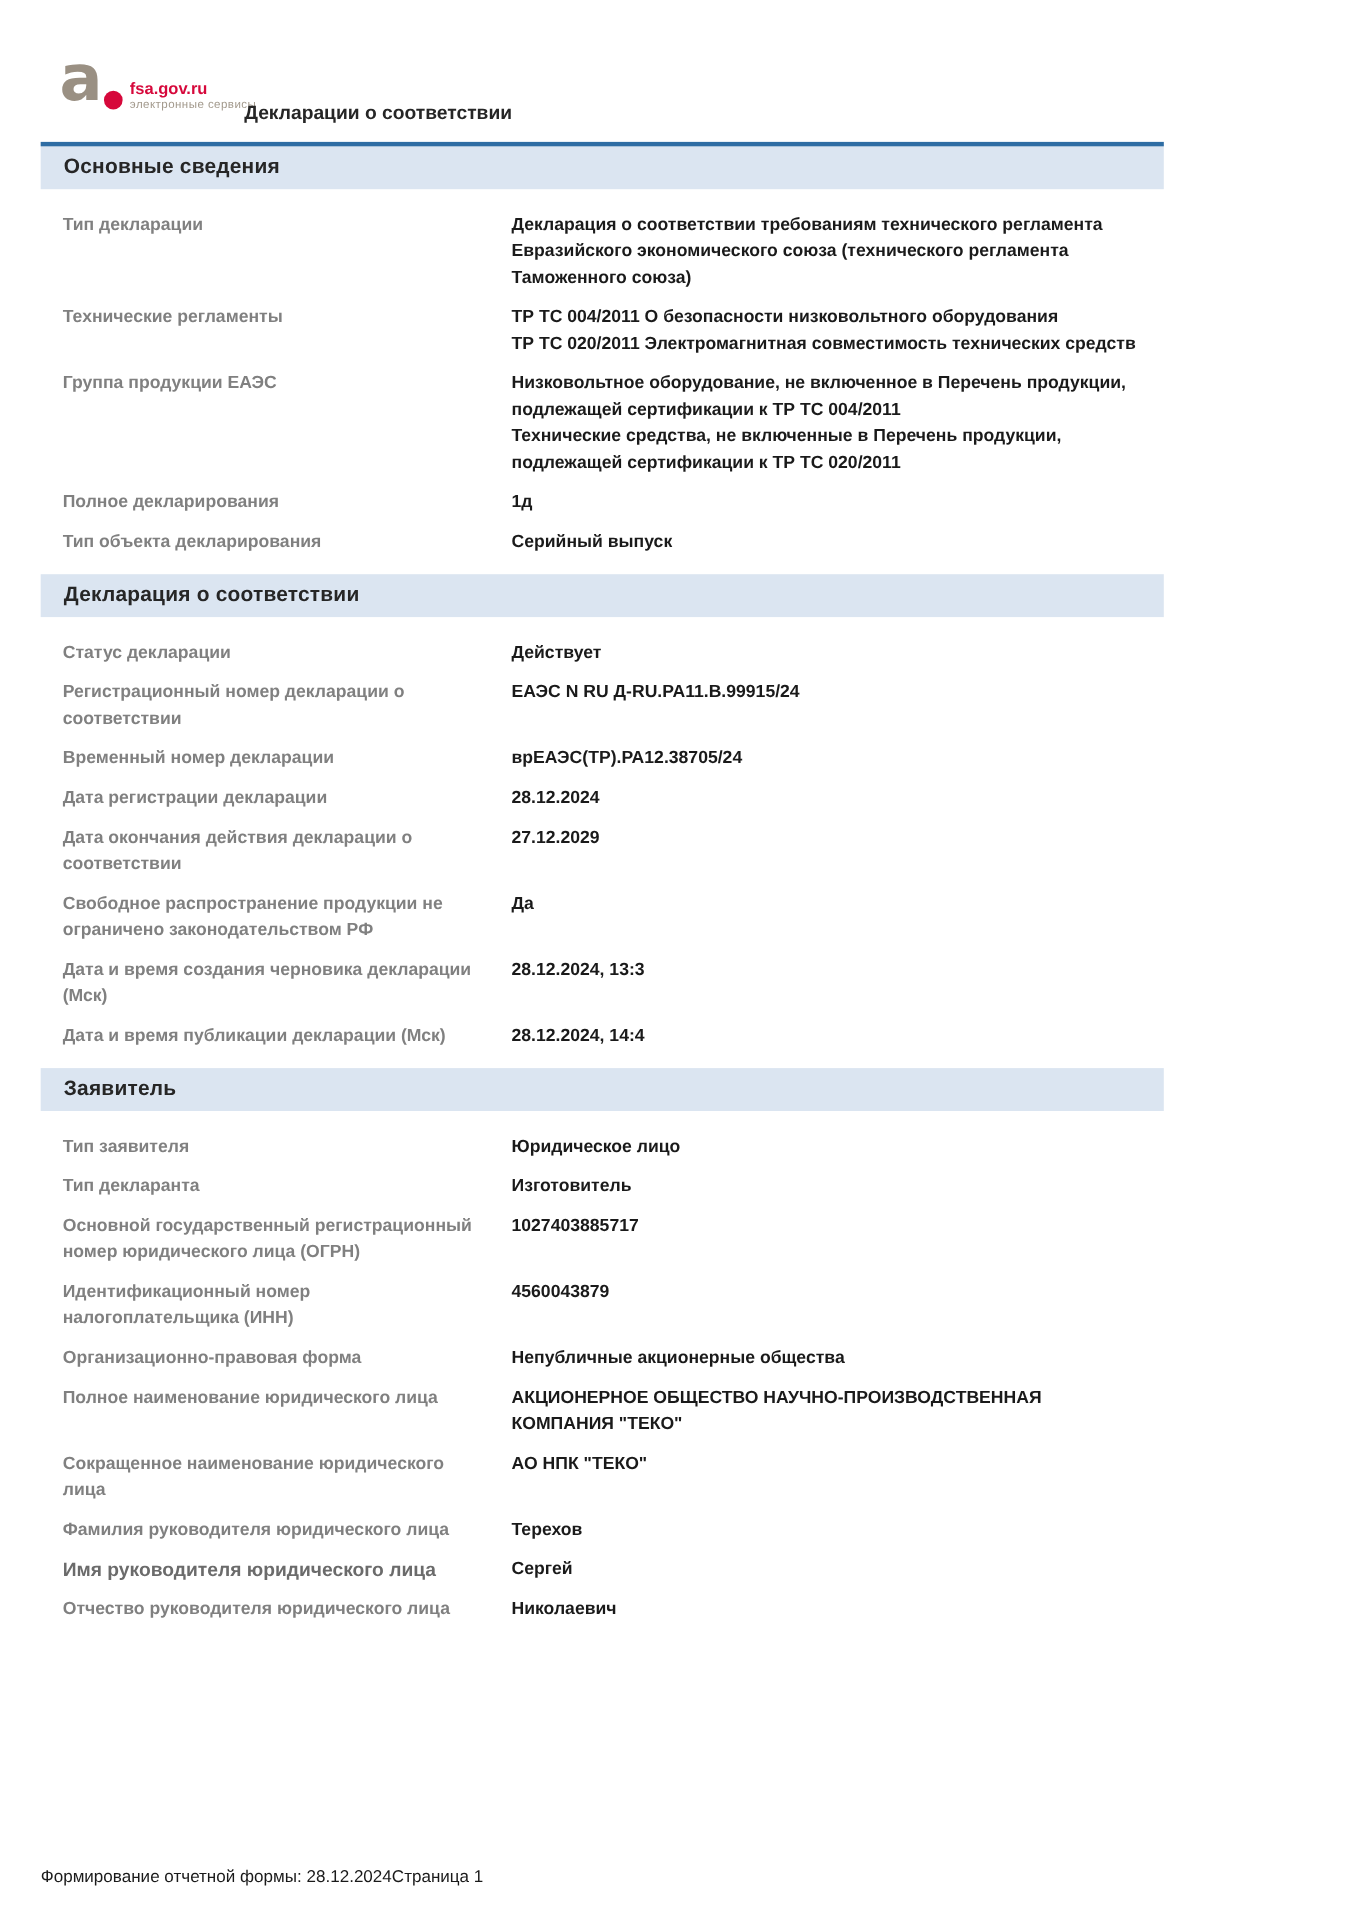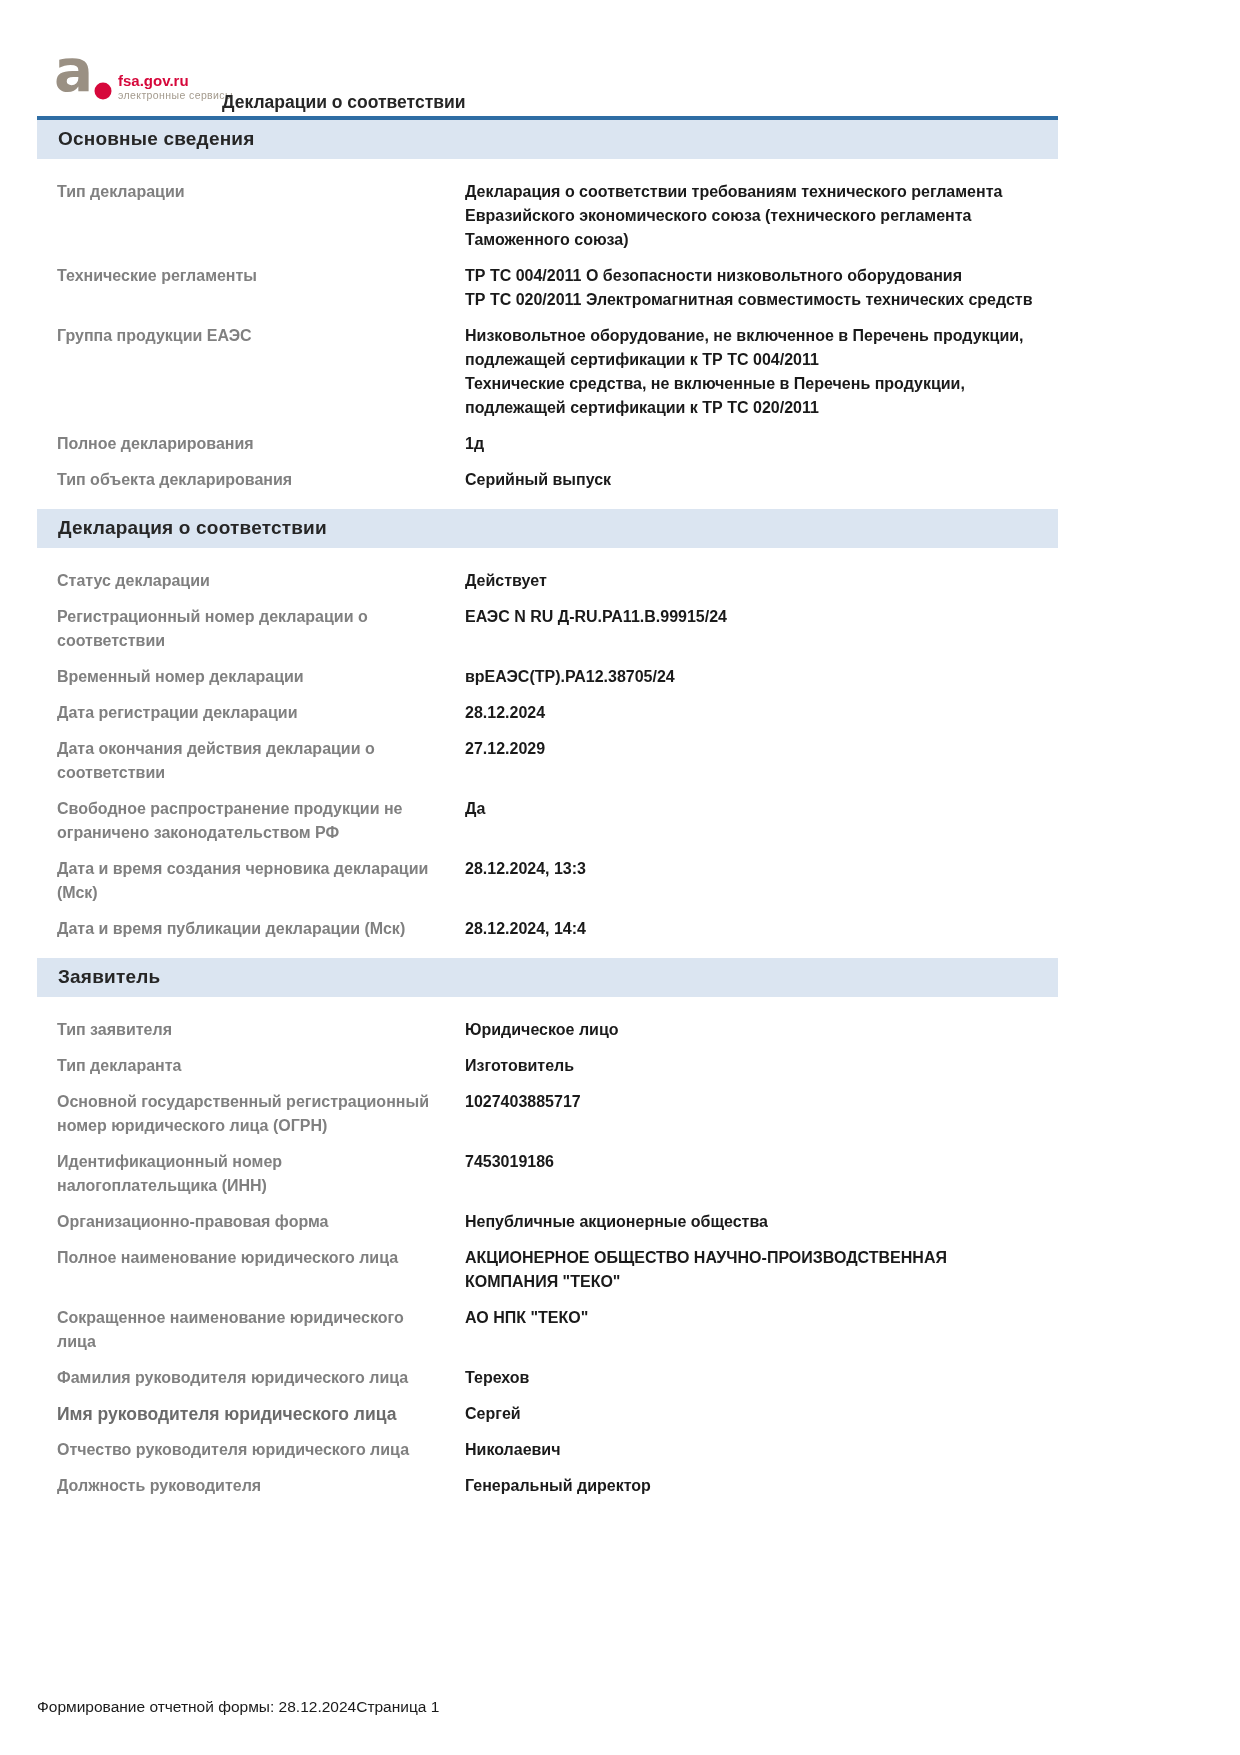--- a/index.html
+++ b/index.html
@@ -8,21 +8,21 @@
     font-family:"Liberation Sans", sans-serif; overflow:hidden;
   }
   
   .logo { position:absolute; left:54px; top:44px; display:flex; align-items:flex-end; }
   .logo-mark { display:block; }
   .logo-text { margin-left:4px; margin-bottom:0px; }
   .logo-domain { font-size:15px; font-weight:bold; color:#d6083b; line-height:16px; }
   .logo-tagline { font-size:10.5px; color:#a39a8d; letter-spacing:0.4px; line-height:13px; }
   .page-title { position:absolute; left:222px; top:56px; font-size:17.5px; font-weight:bold; color:#262626;margin-top:36px; }
   
-  .content { position:absolute; left:37px; top:116px; width:1021px; }
+  .content { position:absolute; left:37px; top:129px; width:1021px; }
   .section { margin-bottom:11px; }
   .section-bar { background:#dbe5f1; padding:8px 0 9px 21px; margin-bottom:15px; }
   .section-bar.bordered { border-top:4px solid #2e6da4; }
   .section-title { font-weight:bold; font-size:19px; color:#262626; letter-spacing:0.2px; }
   .row { display:flex; padding:6px 0;font-weight:bold; }
   .row-label {
     width:428px; padding-left:20px; padding-right:22px; box-sizing:border-box;
     color:#808080; font-size:16px; line-height:24px; flex-shrink:0;
   }
   .row-label.large { font-size:17.5px; color:#6b6b6b; }
@@ -167,21 +167,21 @@
           </div>
           <div class="row">
             <div class="row-label">Основной государственный регистрационный номер юридического лица (ОГРН)</div>
             <div class="row-value">
               <div class="value-line">1027403885717</div>
             </div>
           </div>
           <div class="row">
             <div class="row-label">Идентификационный номер налогоплательщика (ИНН)</div>
             <div class="row-value">
-              <div class="value-line">7453019186</div>
+              <div class="value-line">4560043879</div>
             </div>
           </div>
           <div class="row">
             <div class="row-label">Организационно-правовая форма</div>
             <div class="row-value">
               <div class="value-line">Непубличные акционерные общества</div>
             </div>
           </div>
           <div class="row">
             <div class="row-label">Полное наименование юридического лица</div>
@@ -204,26 +204,20 @@
           <div class="row">
             <div class="row-label large">Имя руководителя юридического лица</div>
             <div class="row-value">
               <div class="value-line">Сергей</div>
             </div>
           </div>
           <div class="row">
             <div class="row-label">Отчество руководителя юридического лица</div>
             <div class="row-value">
               <div class="value-line">Николаевич</div>
-            </div>
-          </div>
-          <div class="row">
-            <div class="row-label">Должность руководителя</div>
-            <div class="row-value">
-              <div class="value-line">Генеральный директор</div>
             </div>
           </div>
         </div>
       </div>
     </div>
 
   <div class="footer">
     <span>Формирование отчетной формы: 28.12.2024</span>
     <span>Страница 1</span>
   </div>

